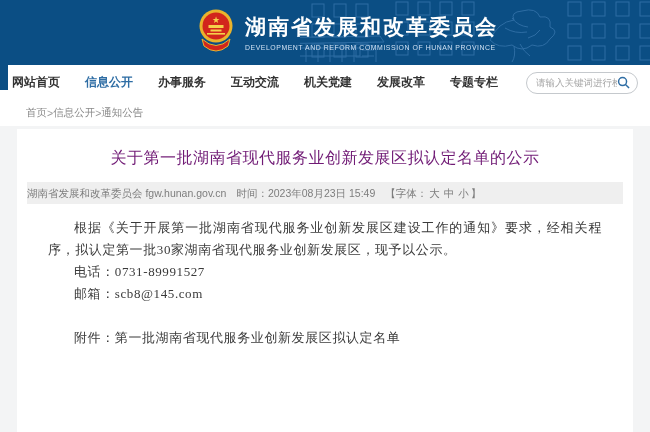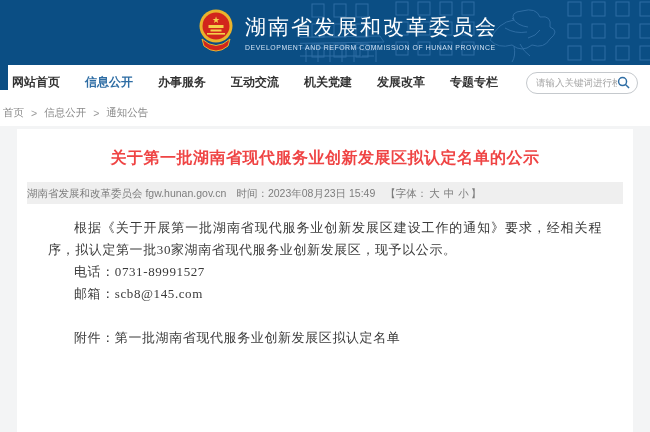--- a/index.html
+++ b/index.html
@@ -5,42 +5,42 @@
   * { margin:0; padding:0; box-sizing:border-box; }
   html,body { background:#e9eaec; }
   body { font-family:"Liberation Sans", sans-serif; }
   .page { position:relative; width:650px; height:432px; overflow:hidden; background:#fff; margin:0 auto; }
 
   
   .site-header { position:relative; height:65px; background:#0b4e84; overflow:hidden; }
   .banner-art { position:absolute; right:0; top:0; height:65px; opacity:.55; }
   .logo { position:absolute; left:198px; top:8px; display:flex; align-items:center; gap:11px; z-index:2; }
   .emblem { width:36px; height:48px; flex:0 0 auto; }
-  .logo-cn { font-size:21px; font-weight:normal; color:#ffffff; letter-spacing:2px; white-space:nowrap; }
+  .logo-cn { font-size:21px; font-weight:bold; color:#ffffff; letter-spacing:2px; white-space:nowrap; }
   .logo-en { font-size:6.9px; color:#cfe0f2; letter-spacing:.55px; margin-top:3px; white-space:nowrap; }
   .header-notch { position:absolute; top:65px; left:0; width:8px; height:25px; background:#0b4e84; z-index:3; }
 
   
   .navbar { height:35px; background:#fff; display:flex; align-items:center; padding-left:12px; }
   .nav-item { width:73px; font-size:12px; font-weight:bold; color:#333; cursor:pointer; white-space:nowrap; }
   .nav-item.active { color:#2e6da4; }
   .search-box { margin-left:auto; margin-right:12px; width:112px; height:22px; border:1px solid #c5c9cd; border-radius:12px; display:flex; align-items:center; padding:0 7px 0 9px; background:#fff; }
   .search-input { border:none; outline:none; flex:1; min-width:0; font-size:9.5px; color:#666; background:transparent; }
   .search-input::placeholder { color:#a6a6a6; }
   .search-icon { width:13px; height:13px; flex:0 0 auto; cursor:pointer; }
 
   
-  .breadcrumb { height:26px; background:#fff; display:flex; align-items:center; gap:7px; padding-left:3px; font-size:10.5px; color:#8a8a8a; }
+  .breadcrumb { height:26px; background:#fff; display:flex; align-items:center; padding-left:26px; font-size:10.5px; color:#8a8a8a; }
   .crumb { cursor:pointer; }
   .crumb-sep { color:#9a9a9a; }
 
   
   .content-area { background:#f3f4f5; height:306px; padding:3px 17px 0; }
   .article-card { background:#fff; height:100%; padding:13px 10px 0; }
-  .article-title { text-align:center; font-size:16px; font-weight:bold; color:#ef4444; letter-spacing:.5px; margin:6px 0 13px; }
+  .article-title { text-align:center; font-size:16px; font-weight:normal; color:#701a75; letter-spacing:.5px; margin:6px 0 13px; }
   .meta-bar { background:#efefef; height:22px; line-height:22px; text-align:left; font-size:10.5px; color:#7d7d7d; white-space:nowrap; }
   .meta-sep { display:inline-block; width:10px; }
   .font-size-link { cursor:pointer; margin:0 2px; }
 
   .article-body { margin:13px 21px 0; font-family:"Liberation Serif", serif; font-size:13px; line-height:22px; color:#3a3a3a; text-align:justify; letter-spacing:.6px; }
   .article-body p { text-indent:2em; }
   .contact-line { text-indent:2em; }
   .attachment-line { text-indent:2em; margin-top:22px; color:#3a3a3a; }
 </style>
 </head>

